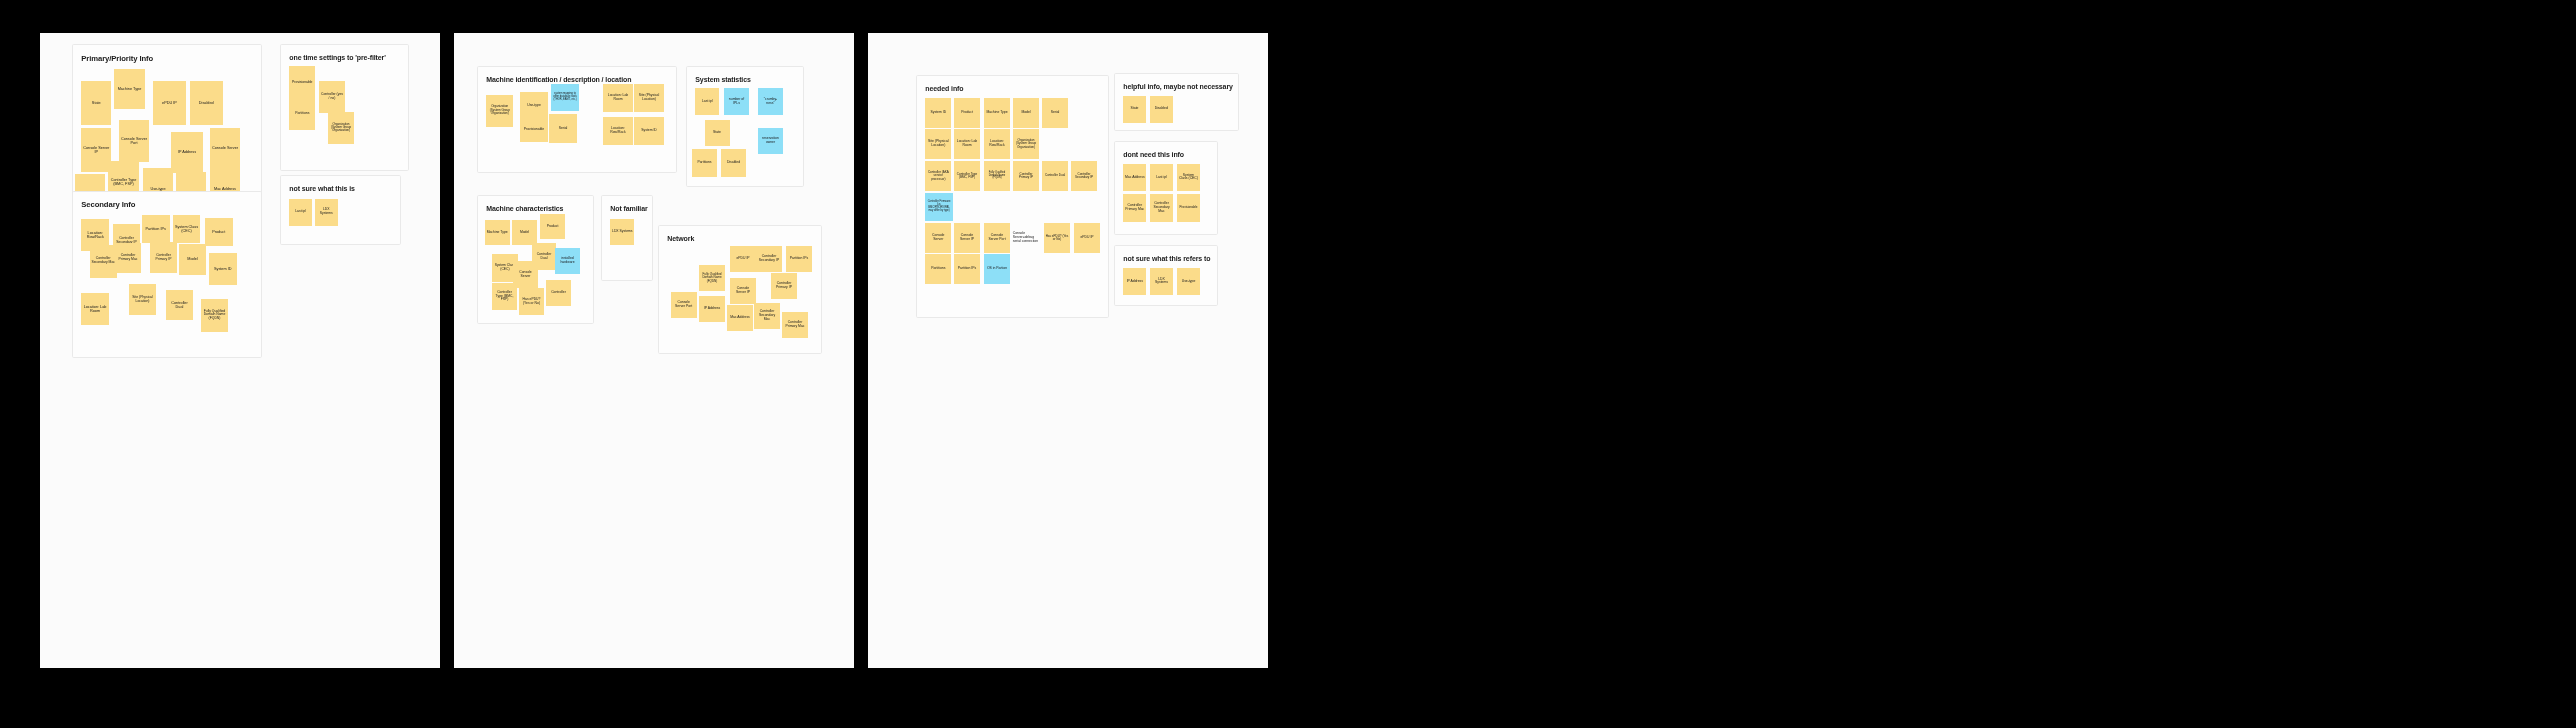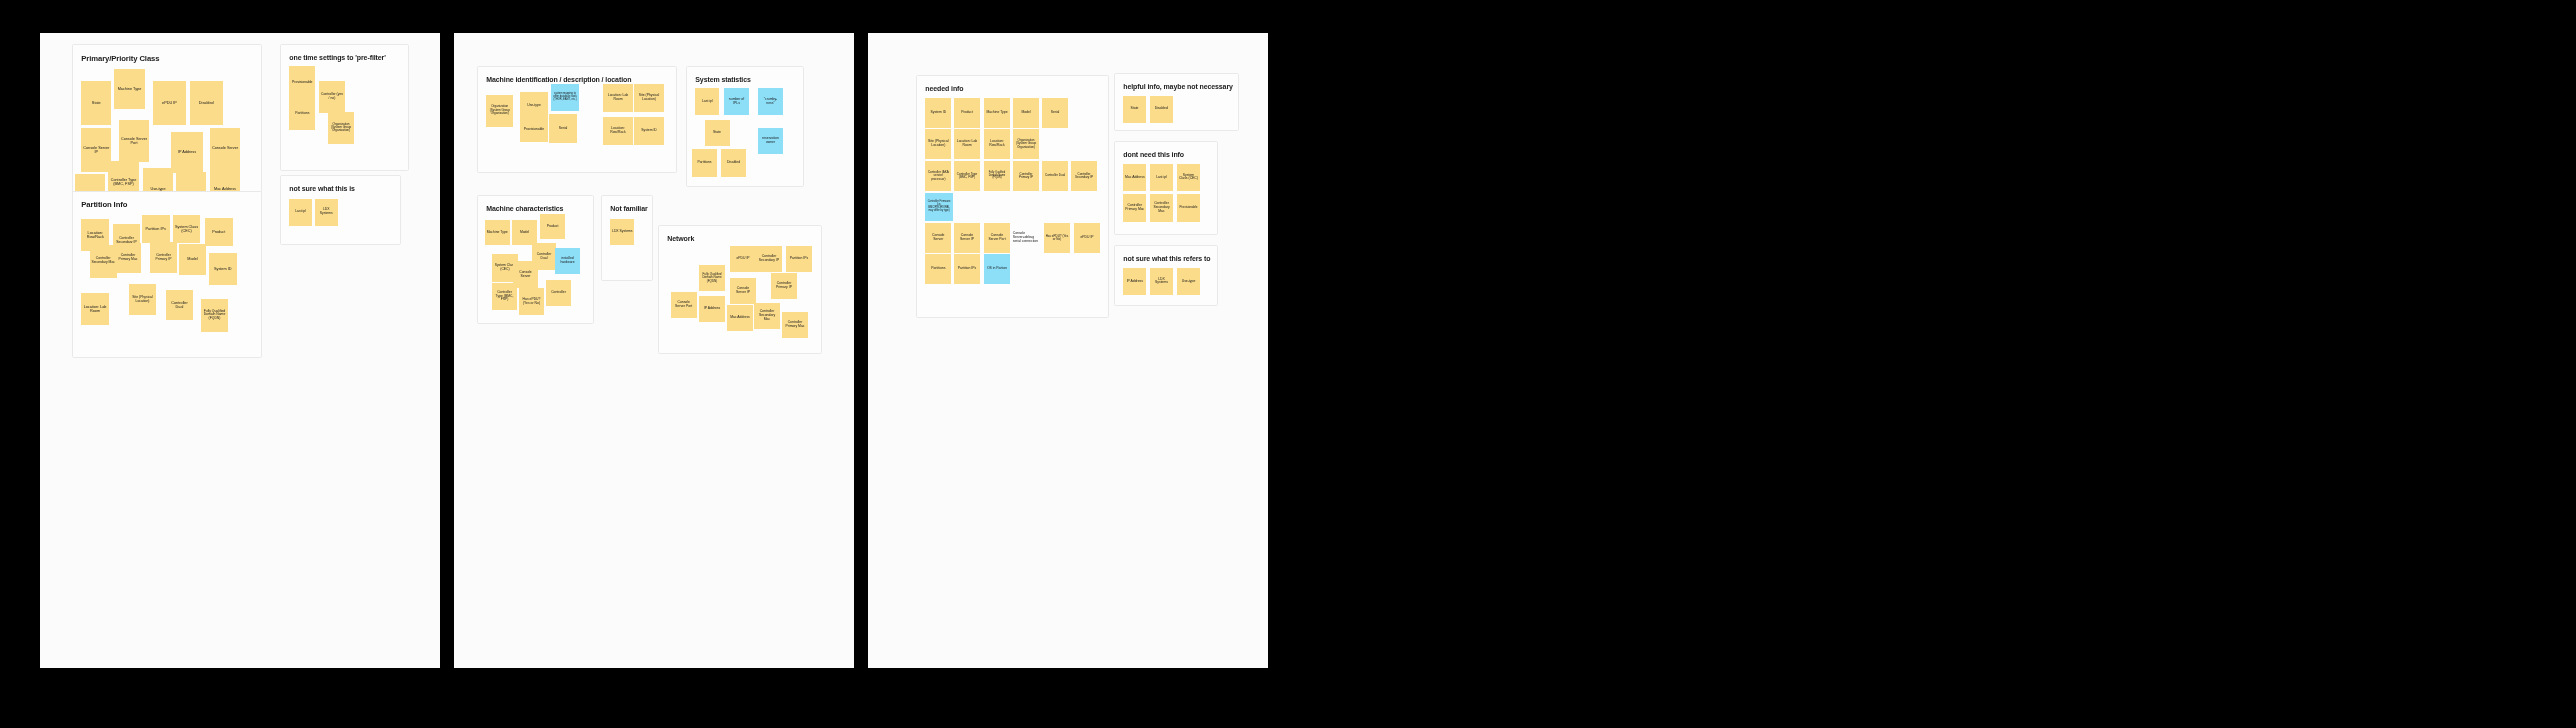--- a/index.html
+++ b/index.html
@@ -67,21 +67,21 @@
   .t9{font-size:7.7px;}
 </style>
 </head>
 <body>
 
 <div class="board">
 
   <div class="slide" id="slide-1">
 
     <div class="frame" style="left:32px;top:10.8px;width:190px;height:279px;">
-      <div class="frame-title t9" style="top:10px;">Primary/Priority Class</div>
+      <div class="frame-title t9" style="top:10px;">Primary/Priority Info</div>
       <div class="note y fs45" style="left:8.3px;top:36px;width:30px;height:44px;">State</div>
       <div class="note y fs45" style="left:41px;top:24px;width:31px;height:40px;">Machine Type</div>
       <div class="note y fs45" style="left:80px;top:36px;width:33px;height:44px;">ePDU IP</div>
       <div class="note y fs45" style="left:117px;top:36px;width:32.5px;height:44px;">Disabled</div>
 
       <div class="note y fs45" style="left:8.3px;top:83px;width:30px;height:44px;">Console Server IP</div>
       <div class="note y fs45" style="left:46px;top:75px;width:30px;height:42px;">Console Server Port</div>
       <div class="note y fs45" style="left:98px;top:87px;width:32px;height:41px;">IP Address</div>
       <div class="note y fs45" style="left:137px;top:83px;width:30px;height:41px;">Console Server</div>
 
@@ -99,21 +99,21 @@
 
     <div class="frame" style="left:240px;top:10.8px;width:129px;height:127px;">
       <div class="frame-title t8" style="top:9.2px;">one time settings to 'pre-filter'</div>
       <div class="note y fs4" style="left:8.3px;top:21.7px;width:26px;height:33px;">Provisionable</div>
       <div class="note y fs4" style="left:38px;top:36px;width:26px;height:32.5px;">Controller (yes / no)</div>
       <div class="note y fs4" style="left:8.3px;top:53px;width:26px;height:32.5px;">Partitions</div>
       <div class="note y fs35" style="left:47px;top:67px;width:26px;height:32px;">Organization (System Group Organization)</div>
     </div>
 
     <div class="frame" style="left:32px;top:158px;width:190px;height:167px;">
-      <div class="frame-title t9" style="top:9.2px;">Partition Info</div>
+      <div class="frame-title t9" style="top:9.2px;">Secondary Info</div>
       <div class="note y fs45" style="left:8.3px;top:27px;width:28px;height:32px;">Location: Row/Rack</div>
       <div class="note y fs4" style="left:40px;top:32px;width:27px;height:33px;">Controller Secondary IP</div>
       <div class="note y fs45" style="left:69px;top:23px;width:27.5px;height:28px;">Partition IPs</div>
       <div class="note y fs45" style="left:100px;top:23px;width:27px;height:28px;">System Class (CEC)</div>
       <div class="note y fs45" style="left:132px;top:26px;width:27.5px;height:28px;">Product</div>
 
       <div class="note y fs4" style="left:16.7px;top:53px;width:27px;height:32.5px;">Controller Secondary Mac</div>
       <div class="note y fs4" style="left:42px;top:51px;width:26px;height:30px;">Controller Primary Mac</div>
       <div class="note y fs4" style="left:77px;top:50px;width:27px;height:31px;">Controller Primary IP</div>
       <div class="note y fs45" style="left:106px;top:52px;width:27px;height:31px;">Model</div>

